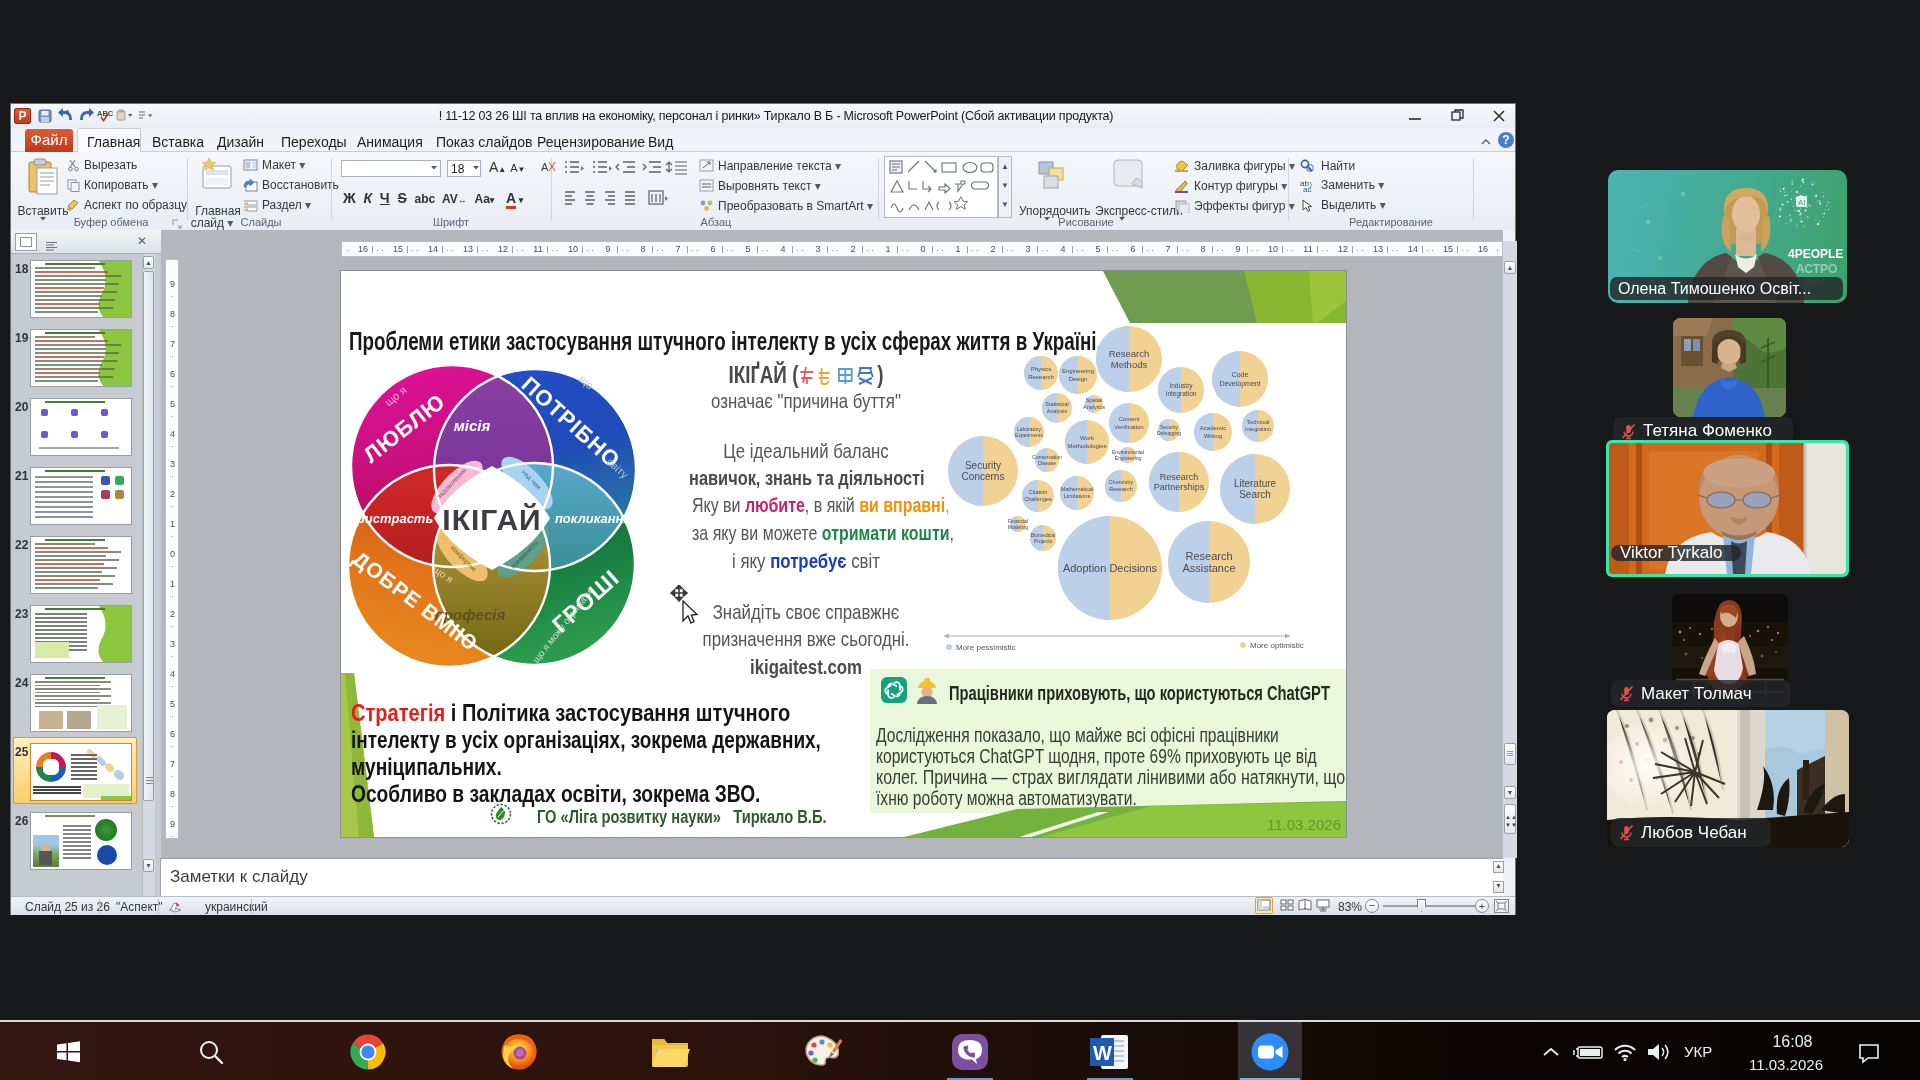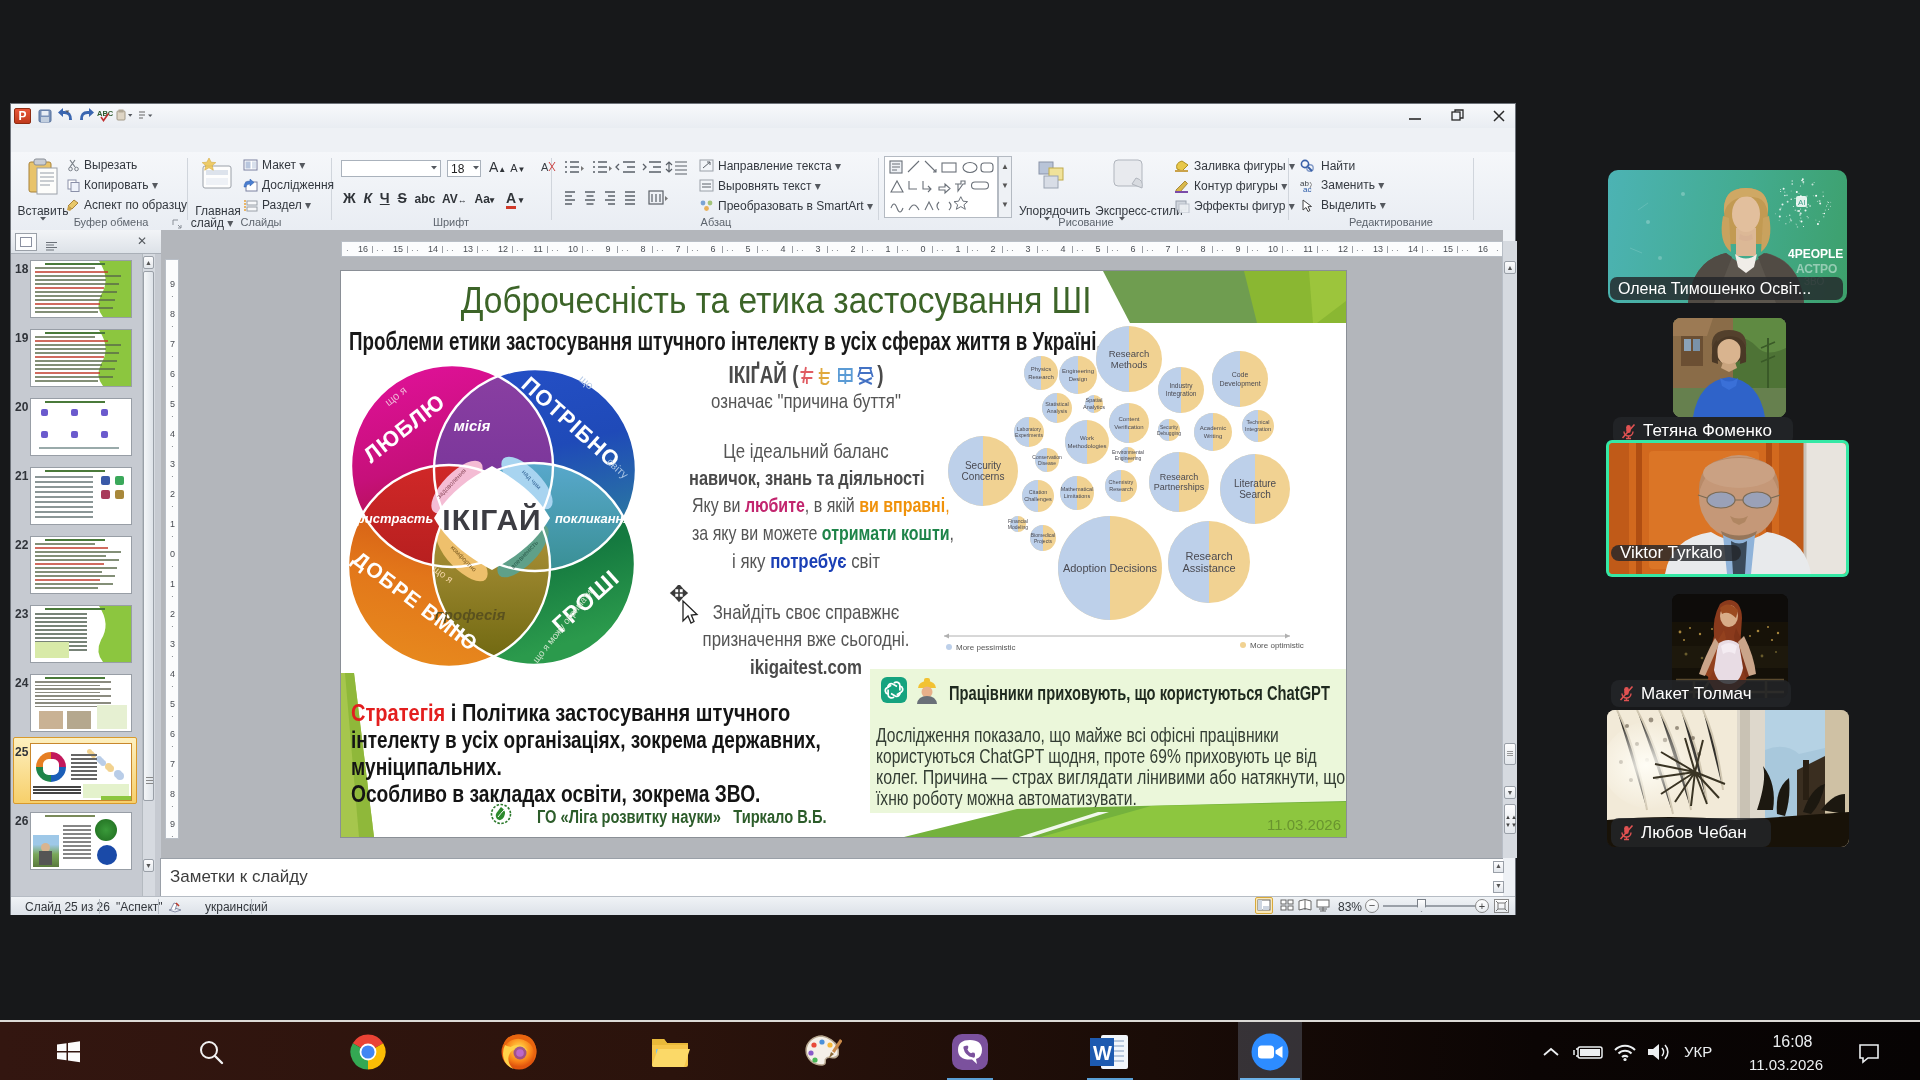--- a/index.html
+++ b/index.html
@@ -52,26 +52,43 @@
           <path d="M39 12 l2.6 3 2.6 -3z" fill="#55595f" transform="translate(-1,-6) scale(.8)"></path>
         <path d="M48 13 q-1 -7 6 -6 l0 3 5 -4.5 -5 -4.5 0 3 q-9 -1 -9 9z" fill="#3a66b0"></path>
         <text x="62" y="9" font-size="7.5" font-weight="bold" fill="#2d5a2d" font-family="Liberation Sans">ABC</text>
           <path d="M66 10 l2.5 3.5 5 -7" stroke="#c03030" stroke-width="1.6" fill="none"></path>
         <rect x="82" y="4" width="8" height="9" rx="1" fill="#ded5c5" stroke="#a39a88"></rect>
           <rect x="83.5" y="2.5" width="5" height="3" fill="#b0a896"></rect>
           <path d="M93 7 l2.2 2.8 2.2 -2.8z" fill="#55595f"></path>
         <path d="M104 5 h6 M104 8 h6 M104 11 h4" stroke="#666" stroke-width="1.2"></path>
           <path d="M113 7.5 l2.2 2.6 2.2 -2.6z" fill="#55595f"></path>
       </svg>
+      <div class="abs nw" style="left:420px;top:5px;width:690px;text-align:center;font-size:12.5px;color:#17181a;letter-spacing:-0.2px">! 11-12 03  26 ШІ та вплив на економіку, персонал і ринки»  Тиркало В Б  -  Microsoft PowerPoint (Сбой активации продукта)</div>
       <svg class="abs" style="left:1388px;top:3px;width:120px;height:20px" viewBox="0 0 120 20">
         <line x1="10" y1="12" x2="22" y2="12" stroke="#2a2a2a" stroke-width="1.6"></line>
         <rect x="53" y="5" width="8" height="8" fill="none" stroke="#2a2a2a" stroke-width="1.3"></rect>
           <path d="M56 5 v-2 h8 v8 h-3" fill="none" stroke="#2a2a2a" stroke-width="1.3"></path>
         <path d="M95 4 l10 10 M105 4 l-10 10" stroke="#2a2a2a" stroke-width="1.5"></path>
       </svg>
+    </div>
+    <div id="tabs">
+      <div class="abs" style="left:14px;top:1px;width:48px;height:23px;background:linear-gradient(#dd5b36,#bc3b1a);border-radius:3px 3px 0 0;color:#fff;font-size:15px;text-align:center;line-height:22px">Файл</div>
+      <div class="abs" style="left:66px;top:0px;width:64px;height:24px;background:#fafbfd;border:1px solid #c9ced6;border-bottom:none;border-radius:2px 2px 0 0"></div>
+      <div class="tab" style="left:76px">Главная</div>
+      <div class="tab" style="left:141px">Вставка</div>
+      <div class="tab" style="left:206px">Дизайн</div>
+      <div class="tab" style="left:270px">Переходы</div>
+      <div class="tab" style="left:346px">Анимация</div>
+      <div class="tab" style="left:425px">Показ слайдов</div>
+      <div class="tab" style="left:526px">Рецензирование</div>
+      <div class="tab" style="left:637px">Вид</div>
+      <svg class="abs" style="left:1468px;top:9px;width:14px;height:10px" viewBox="0 0 14 10">
+          <path d="M3 7 l4-4 4 4" fill="none" stroke="#5a6068" stroke-width="1.4"></path>
+        </svg>
+      <div class="abs" style="left:1487px;top:4px;width:16px;height:16px;border-radius:50%;background:#4a7ec8;color:#fff;font-size:12px;font-weight:bold;text-align:center;line-height:16px">?</div>
     </div>
     <div id="ribbon">
       <div class="gsep" style="left:176px"></div>
         <div class="gsep" style="left:320px"></div>
         <div class="gsep" style="left:540px"></div>
         <div class="gsep" style="left:867px"></div>
         <div class="gsep" style="left:1277px"></div>
         <div class="gsep" style="left:1462px"></div>
       <div class="glabel" style="left:30px;width:140px">Буфер обмена</div>
       <div class="glabel" style="left:180px;width:140px">Слайды</div>
@@ -121,21 +138,21 @@
       <svg class="abs" style="left:232px;top:7px;width:15px;height:12px" viewBox="0 0 15 12">
           <rect x="1" y="1" width="13" height="10" fill="#fff" stroke="#7a80a0"></rect>
           <rect x="2.5" y="2.5" width="5" height="7" fill="#b8c6de"></rect>
           <rect x="9" y="2.5" width="4" height="7" fill="#d8e0ec"></rect>
         </svg>
       <div class="rtext" style="left:251px;top:6px">Макет <span style="color:#55595f">▾</span></div>
       <svg class="abs" style="left:232px;top:27px;width:15px;height:13px" viewBox="0 0 15 13">
           <rect x="3" y="3" width="11" height="9" fill="#fff" stroke="#7a80a0"></rect>
           <path d="M1 8 Q1 2 7 2 l0-2 4 3.5 -4 3.5 0-2 Q3 5 3 8 Z" fill="#4a7ed0" stroke="#2a5eb0" stroke-width=".5"></path>
         </svg>
-      <div class="rtext" style="left:251px;top:26px">Дослідження</div>
+      <div class="rtext" style="left:251px;top:26px">Восстановить</div>
       <svg class="abs" style="left:232px;top:47px;width:15px;height:13px" viewBox="0 0 15 13">
           <rect x="4" y="2" width="10" height="4" fill="#f8f9fb" stroke="#9aa0a8"></rect>
           <rect x="4" y="8" width="10" height="4" fill="#f8f9fb" stroke="#9aa0a8"></rect>
           <path d="M1 2 h2 M1 5 h2 M1 8 h2 M1 11 h2" stroke="#e8a33a" stroke-width="1.4"></path>
         </svg>
       <div class="rtext" style="left:251px;top:46px">Раздел <span style="color:#55595f">▾</span></div>
 
       <div class="abs" style="left:330px;top:8px;width:100px;height:17px;background:#fff;border:1px solid #aab2bc"></div>
       <svg class="abs" style="left:418px;top:12px;width:10px;height:8px" viewBox="0 0 10 8">
           <path d="M2 2 l3 3.5 3-3.5z" fill="#55595f"></path>
@@ -662,21 +679,20 @@
     <div id="slide">
 
       <svg class="abs" style="left:0;top:0;width:1005px;height:566px" viewBox="0 0 1005 566">
         <polygon points="762,0 1005,0 1005,52 789,52" fill="#6f9d50"></polygon>
         <polygon points="903,0 1005,0 1005,52 916,52" fill="#8ab732"></polygon>
         <polygon points="968,0 1005,0 1005,30 976,52 972,52" fill="#9cc53c"></polygon>
 
         <polygon points="0,402 13,402 33,566 0,566" fill="#a6c64d"></polygon>
         <polygon points="4,402 13,402 33,566 18,566" fill="#8fb83a"></polygon>
       </svg>
-      <div class="abs nw" style="left:96px;top:9px;width:628px;text-align:center;font-size:36px;color:#3c6428;"><span style="display:inline-block;transform:scaleX(.93);transform-origin:center">Доброчесність та етика застосування ШІ</span></div>
       <div class="abs nw" style="left:8px;top:56px;font-size:25px;font-weight:bold;color:#181818"><span style="display:inline-block;transform:scaleX(.75);transform-origin:0 50%">Проблеми етики застосування штучного інтелекту в усіх сферах життя в Україні.</span></div>
 
       <div class="abs" style="left:315px;top:84px;width:300px;text-align:center;color:#555;font-size:21px">
         <div class="nw" style="font-size:23px;font-weight:bold;color:#4a4a4a;transform:scaleX(.82);margin-top:7px">ІКІҐАЙ (<svg width="96" height="21" viewBox="0 0 86 21" preserveAspectRatio="none" style="vertical-align:-3px">
               <g stroke-width="2" fill="none">
                 <g stroke="#e05c63">
                   <path d="M8 2 L5 18 M2 7 h14 M3 13 h12 M9 13 v6"></path>
                 </g>
                 <g stroke="#e0a93c">
                   <path d="M25 3 v15 q6 3 8-2 M22 8 h12 M22 13 h11"></path>

